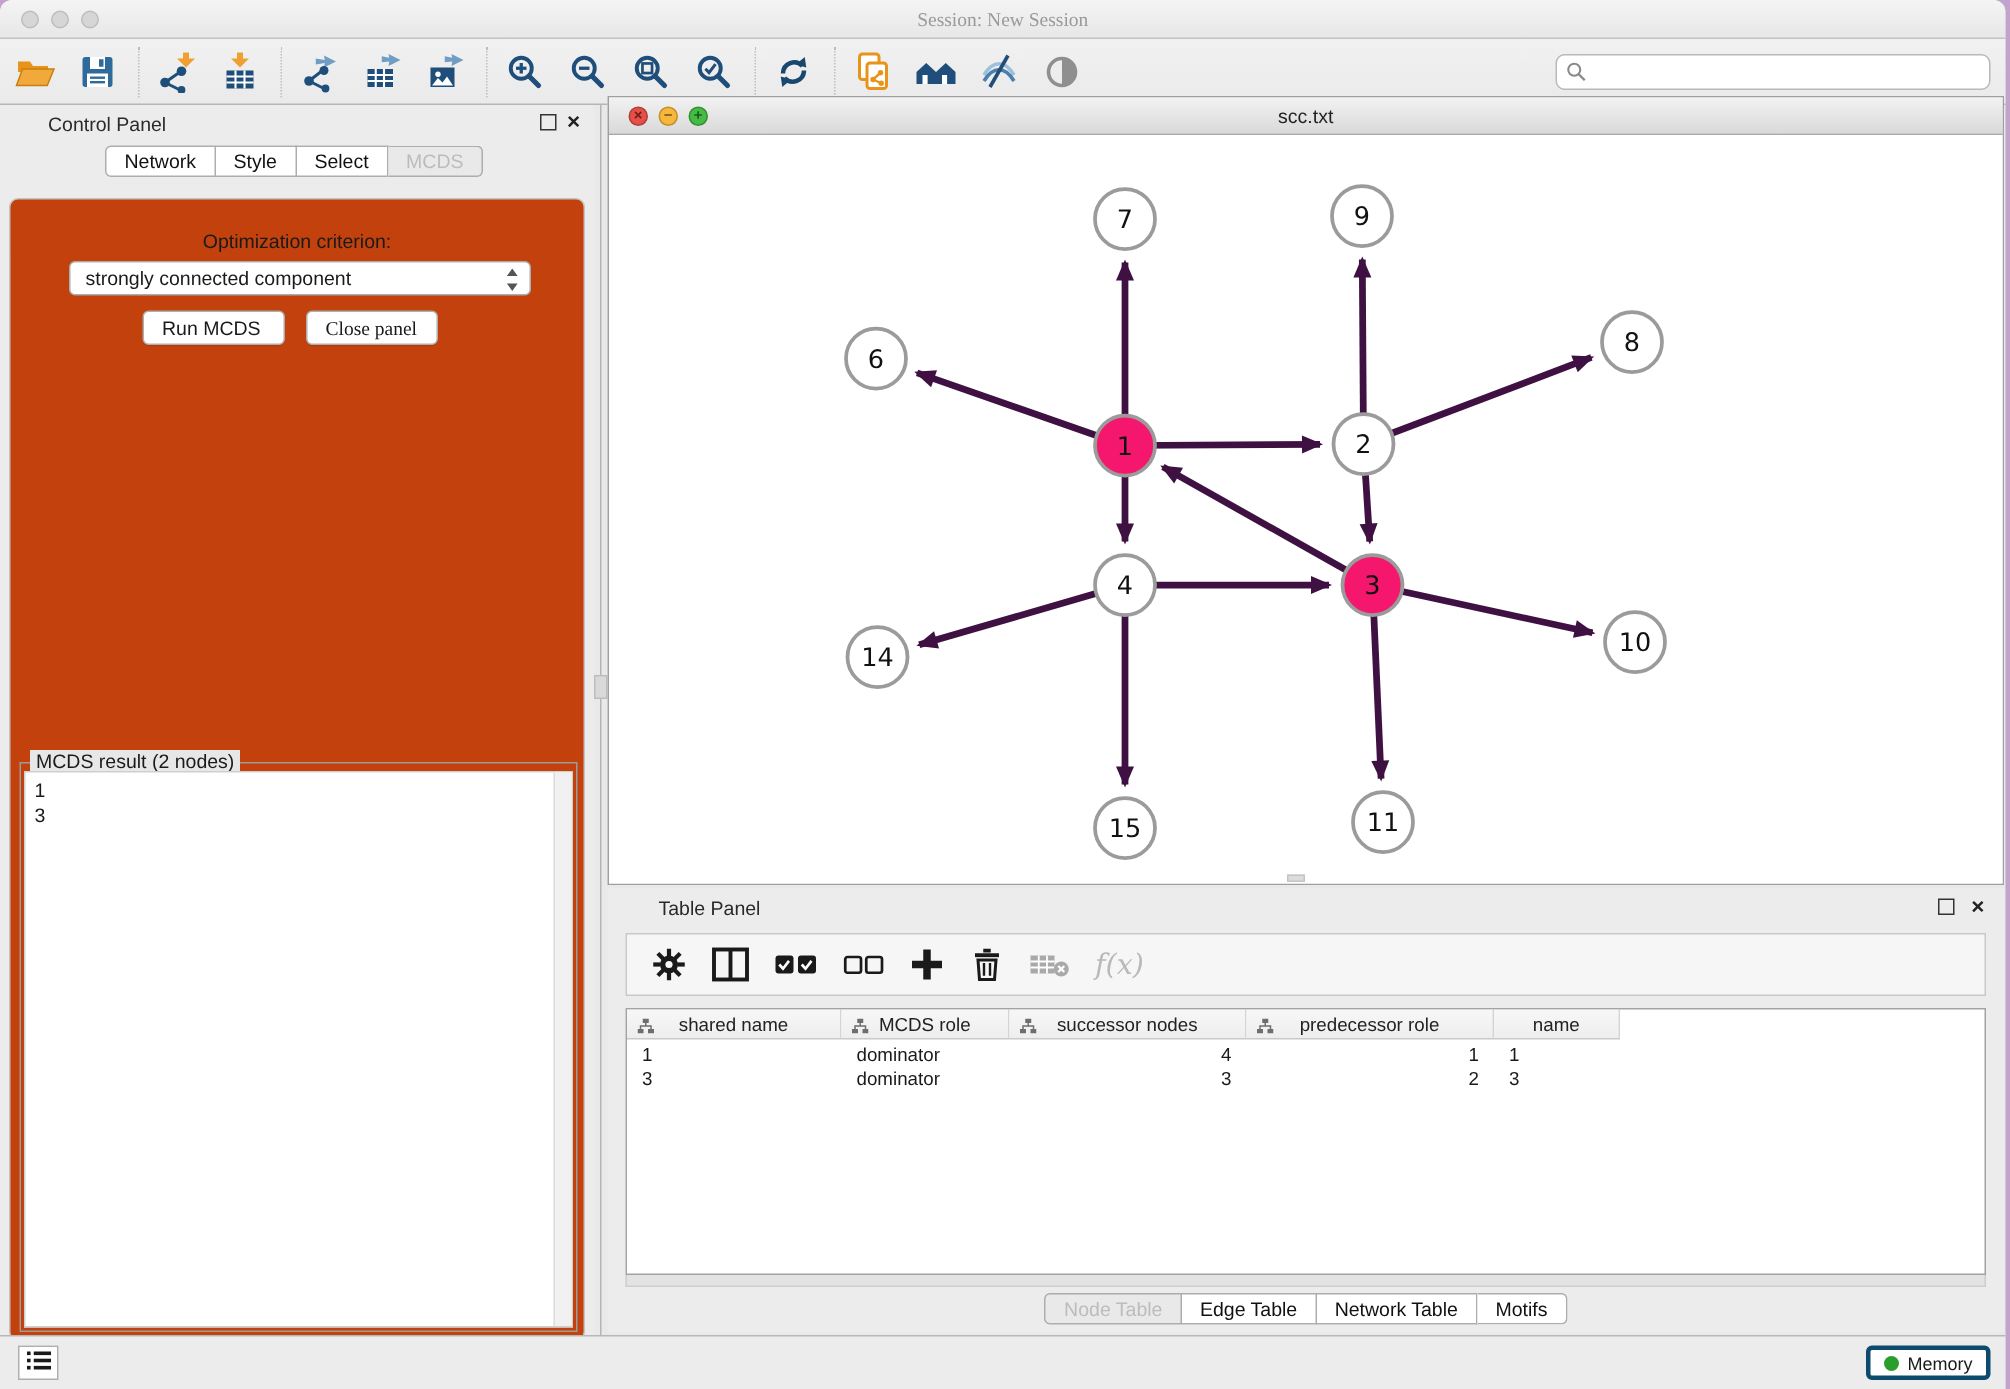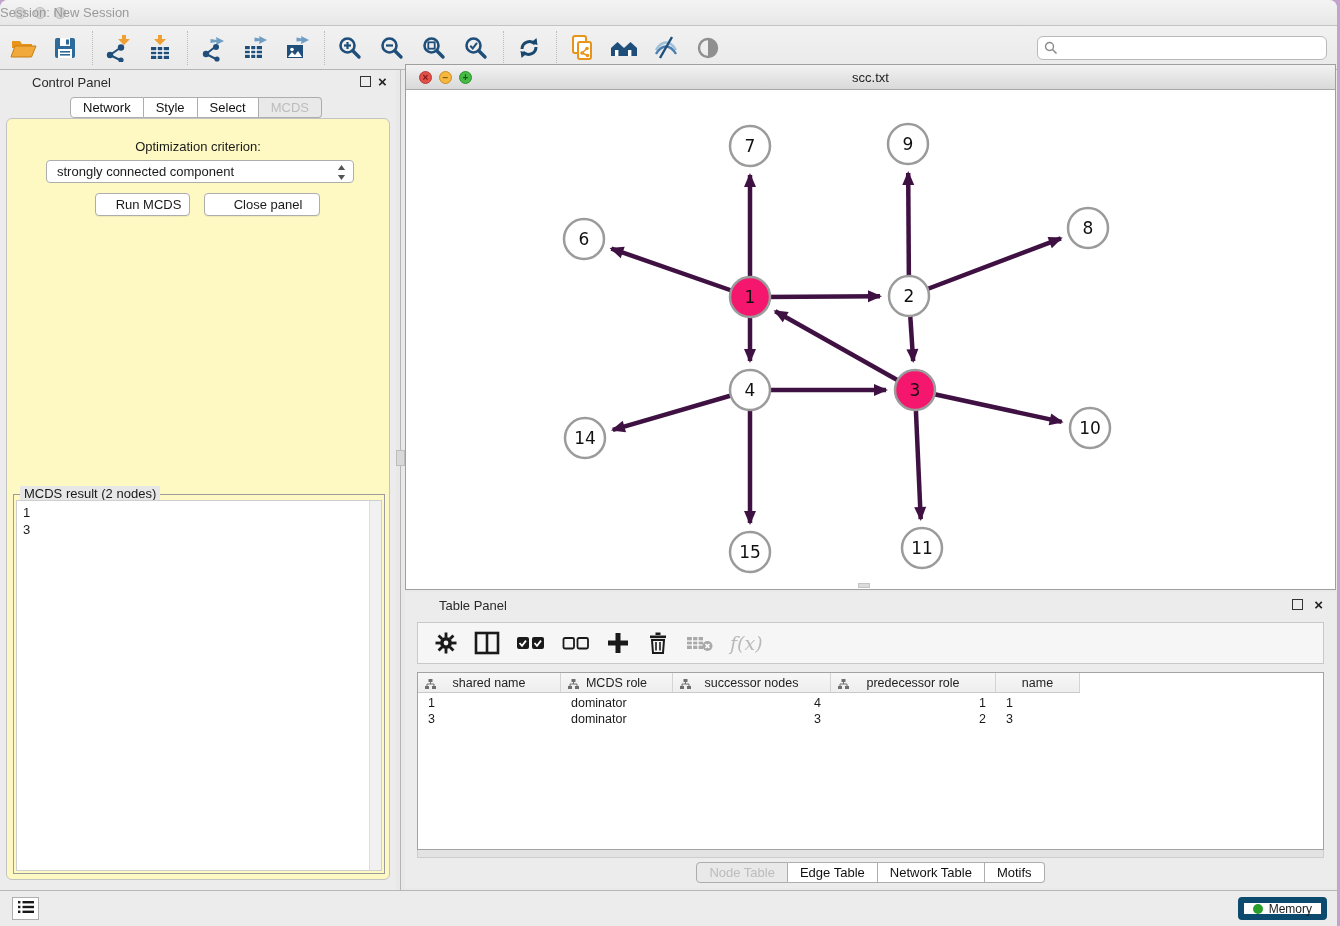--- a/index.html
+++ b/index.html
@@ -3,21 +3,21 @@
 <meta charset="utf-8">
 <style>
   * { margin:0; padding:0; box-sizing:border-box; }
   html,body { width:1340px; height:926px; }
   body { background:#c2a3cd; font-family:"Liberation Sans", sans-serif; font-size:13px; color:#1a1a1a; overflow:hidden; }
   .window { position:absolute; left:0; top:0; width:1337px; height:926px; background:#e9e9e9; border-radius:8px 8px 0 0; overflow:hidden; }
 
   
   .titlebar { position:absolute; left:0; top:0; right:0; height:26px;
     background:linear-gradient(#f4f4f4,#e7e7e7); border-bottom:1px solid #c2c2c2; }
-  .titlebar .title { position:absolute; left:0; right:0; top:5px; text-align:left; color:#9a9a9a; }
+  .titlebar .title { position:absolute; left:0; right:0; top:5px; text-align:center; color:#9a9a9a;font-family:Liberation Serif, serif; }
   .tl { position:absolute; top:7px; width:12px; height:12px; border-radius:50%; background:#d6d6d6; border:1px solid #bdbdbd; }
 
   
   .toolbar { position:absolute; left:0; top:26px; right:0; height:44px;
     background:linear-gradient(#f1f1f1,#eaeaea); border-bottom:1px solid #b5b5b5;
     display:flex; align-items:center; padding-left:8px; }
   .tbi { width:30px; height:30px; display:flex; align-items:center; justify-content:center; margin-right:12px; flex:0 0 auto; }
   .tbsep { width:1px; height:34px; border-left:1px dotted #bdbdbd; margin:0 10px 0 0; flex:0 0 auto; }
   .searchwrap { position:absolute; right:10px; top:10px; width:290px; height:24px; }
   .searchwrap input { width:100%; height:100%; border:1px solid #b9b9b9; border-radius:6px; padding:0 8px 0 26px; font-size:13px; background:#fff; outline:none; }
@@ -29,25 +29,25 @@
   .close-icon { position:absolute; font-weight:bold; font-size:15px; color:#222; line-height:11px; }
 
   
   .control-panel { position:absolute; left:0; top:70px; width:396px; height:820px; background:#ececec; }
   .cp-tabs { position:absolute; left:70px; top:27px; height:21px; display:flex; }
   .tabbtn { height:21px; padding:0 12px; background:#fff; border:1px solid #adadad; border-left:none;
     display:flex; align-items:center; font-size:13px; color:#111; }
   .tabbtn:first-child { border-left:1px solid #adadad; border-radius:4px 0 0 4px; }
   .tabbtn:last-child { border-radius:0 4px 4px 0; }
   .tabbtn.disabled { background:#e9e9e9; color:#bcbcbc; }
-  .cp-content { position:absolute; left:6px; top:48px; width:384px; height:762px; background:#fef9c3; border:1px solid #c3c3c3; border-radius:6px; }
+  .cp-content { position:absolute; left:6px; top:62px; width:384px; height:762px; background:#c2410c; border:1px solid #c3c3c3; border-radius:6px; }
   .opt-label { position:absolute; left:0; right:0; top:20px; text-align:center; }
   .selectbox { position:absolute; left:39px; top:41px; width:308px; height:23px; background:#fff; border:1px solid #adadad; border-radius:4px; display:flex; align-items:center; padding-left:10px; }
   .selectbox .stepper { position:absolute; right:7px; top:4px; }
-  .btn { position:absolute; height:23px; background:#fff; border:1px solid #adadad; border-radius:4px; font-size:13px; text-align:center; line-height:21px; box-shadow:0 1px 0 rgba(0,0,0,0.06);padding-left:12px; }
+  .btn { position:absolute; height:23px; background:#fff; border:1px solid #adadad; border-radius:4px; font-size:13px; text-align:left; line-height:21px; box-shadow:0 1px 0 rgba(0,0,0,0.06);padding-left:12px; }
   .mcds-fieldset { position:absolute; left:6px; top:375px; width:372px; height:380px; border:1px solid #9c9c9c; }
   .mcds-legend { position:absolute; left:6px; top:-9px; background:#e7e7e7; padding:0 4px; }
   .mcds-inner { position:absolute; left:2px; top:5px; right:2px; bottom:2px; background:#fff; border:1px solid #cfcfcf; }
   .mcds-lines { position:absolute; left:6px; top:3px; right:16px; line-height:17px; }
   .mcds-scroll { position:absolute; right:0; top:0; bottom:0; width:12px; background:#f1f1f1; border-left:1px solid #ddd; }
 
   
   .v-divider-line { position:absolute; left:400px; top:70px; width:1px; height:820px; background:#b5b5b5; }
   .v-handle { position:absolute; left:396px; top:450px; width:9px; height:16px; background:#d9d9d9; border:1px solid #bdbdbd; }
 
@@ -73,21 +73,21 @@
     display:flex; align-items:center; justify-content:center; font-size:12.5px; color:#222; }
   .th-cell .treeicon { position:absolute; left:7px; top:5px; }
   .tr-row { position:absolute; left:0; height:16px; display:flex; }
   .td-cell { height:16px; font-size:12.5px; padding:1px 10px 0 10px; white-space:nowrap; overflow:hidden; }
   .tp-strip { position:absolute; left:12px; top:258px; width:907px; height:8px; background:#e3e3e3; border:1px solid #cdcdcd; border-top:none; }
   .tp-tabs { position:absolute; left:0; right:0; top:270px; height:22px; display:flex; justify-content:center; }
 
   
   .statusbar { position:absolute; left:0; top:890px; right:0; height:36px; background:#ececec; border-top:1px solid #b7b7b7; }
   .list-btn { position:absolute; left:12px; top:6px; width:27px; height:23px; background:#fff; border:1px solid #afafaf; display:flex; align-items:center; justify-content:center; }
-  .memory-btn { position:absolute; right:10px; top:6px; height:23px; background:#fff; border:6px solid #0c4a6e; border-radius:4px;
+  .memory-btn { position:absolute; right:10px; top:6px; height:23px; background:#fff; border:3px solid #0c4a6e; border-radius:4px;
     display:flex; align-items:center; padding:0 9px; font-size:12px; }
   .memdot { width:10px; height:10px; border-radius:50%; background:#2a9e2a; margin-right:6px; }
 </style>
 </head>
 <body>
 
 <div class="window">
 
   <div class="titlebar">
     <span class="tl" style="left:14px"></span>
@@ -267,21 +267,21 @@
     <div class="cp-content">
       <div class="opt-label">Optimization criterion:</div>
       <div class="selectbox">
         <span>strongly connected component</span>
         <span class="stepper"><svg width="9" height="15" viewBox="0 0 9 15">
               <path d="M4.5 0l3.6 5h-7.2z" fill="#555"></path>
               <path d="M4.5 15l-3.6-5h7.2z" fill="#555"></path>
             </svg></span>
       </div>
       <div class="btn" style="left:88px; top:74px; width:95px;">Run MCDS</div>
-      <div class="btn" style="left:197px; top:74px; width:116px;">Close panel</div>
+      <div class="btn" style="left:197px; top:74px; width:88px;font-family:Liberation Serif, serif;">Close panel</div>
       <div class="mcds-fieldset">
         <span class="mcds-legend">MCDS result (2 nodes)</span>
         <div class="mcds-inner">
           <div class="mcds-lines" id="mcds-lines">
               <div>1</div>
               <div>3</div>
             </div>
           <div class="mcds-scroll"></div>
         </div>
       </div>

